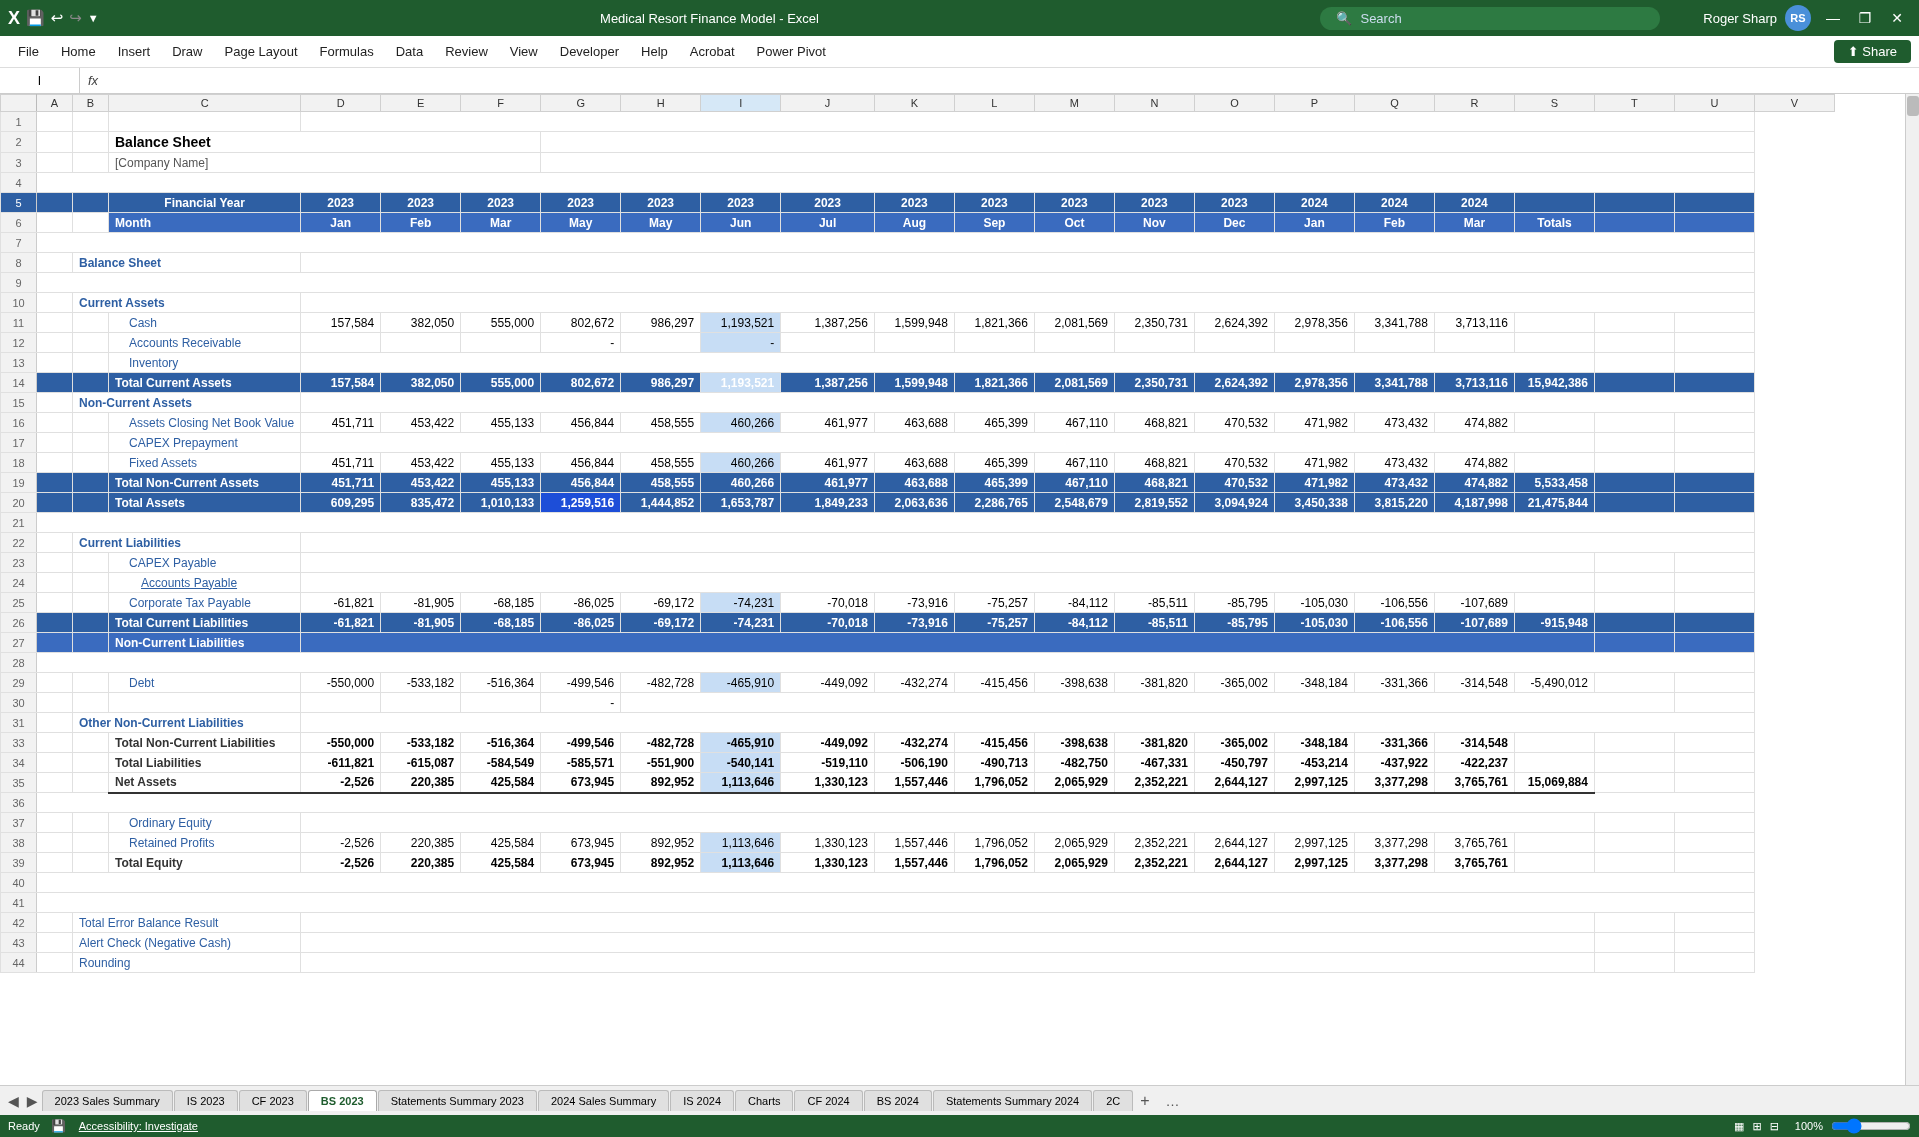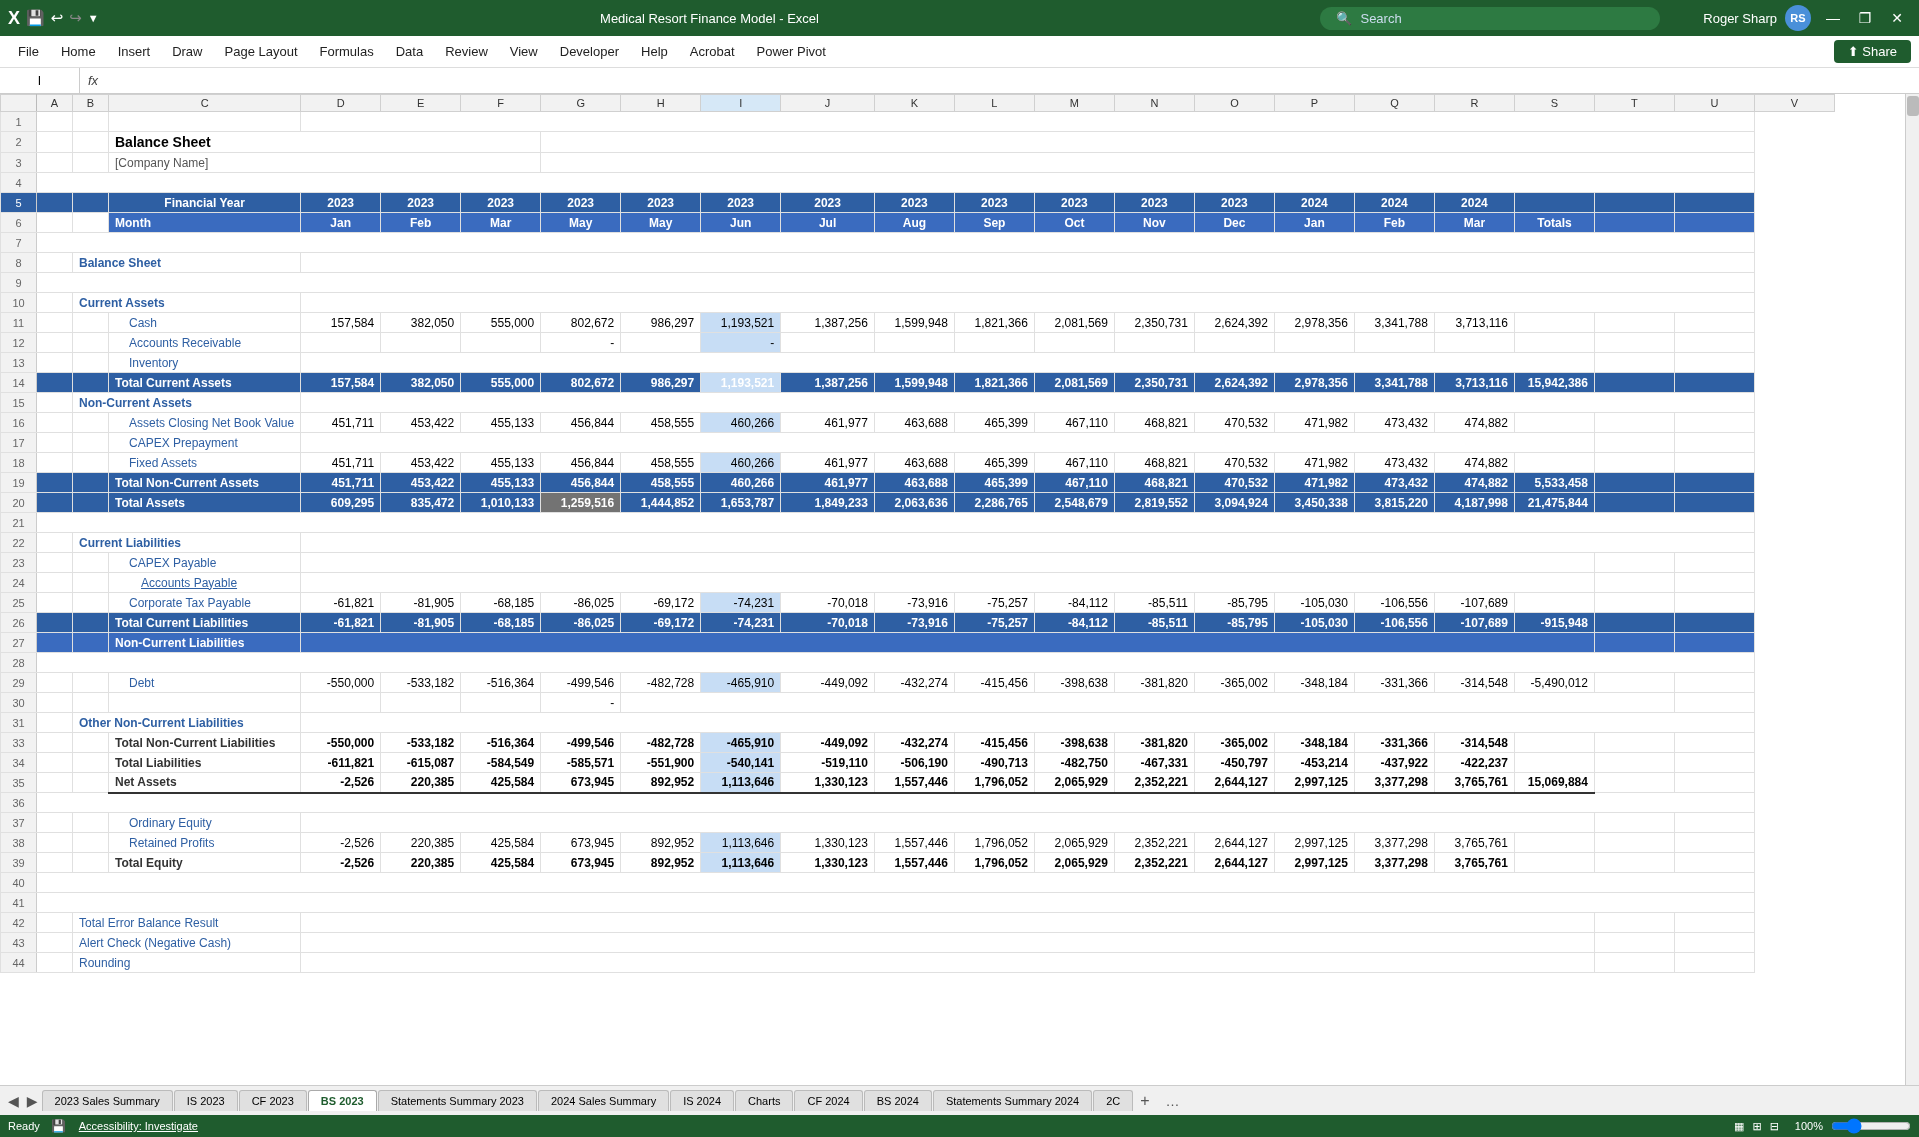--- a/index.html
+++ b/index.html
@@ -577,21 +577,21 @@
           </tr>
 
           <tr>
             <td class="col-a" style="background:#f2f2f2; color:#666; font-weight:normal;">20</td>
             <td style="background:#2e5fa3;"></td>
             <td style="background:#2e5fa3;"></td>
             <td style="background:#2e5fa3; color:#fff; font-weight:bold;">Total Assets</td>
             <td class="num" style="background:#2e5fa3; color:#fff; font-weight:bold;">609,295</td>
             <td class="num" style="background:#2e5fa3; color:#fff; font-weight:bold;">835,472</td>
             <td class="num" style="background:#2e5fa3; color:#fff; font-weight:bold;">1,010,133</td>
-            <td class="num" style="background:#737373; color:#fff; font-weight:bold;">1,259,516</td>
+            <td class="num" style="background:#1d4ed8; color:#fff; font-weight:bold;">1,259,516</td>
             <td class="num" style="background:#2e5fa3; color:#fff; font-weight:bold;">1,444,852</td>
             <td class="num" style="background:#2e5fa3; color:#fff; font-weight:bold;">1,653,787</td>
             <td class="num" style="background:#2e5fa3; color:#fff; font-weight:bold;">1,849,233</td>
             <td class="num" style="background:#2e5fa3; color:#fff; font-weight:bold;">2,063,636</td>
             <td class="num" style="background:#2e5fa3; color:#fff; font-weight:bold;">2,286,765</td>
             <td class="num" style="background:#2e5fa3; color:#fff; font-weight:bold;">2,548,679</td>
             <td class="num" style="background:#2e5fa3; color:#fff; font-weight:bold;">2,819,552</td>
             <td class="num" style="background:#2e5fa3; color:#fff; font-weight:bold;">3,094,924</td>
             <td class="num" style="background:#2e5fa3; color:#fff; font-weight:bold;">3,450,338</td>
             <td class="num" style="background:#2e5fa3; color:#fff; font-weight:bold;">3,815,220</td>

